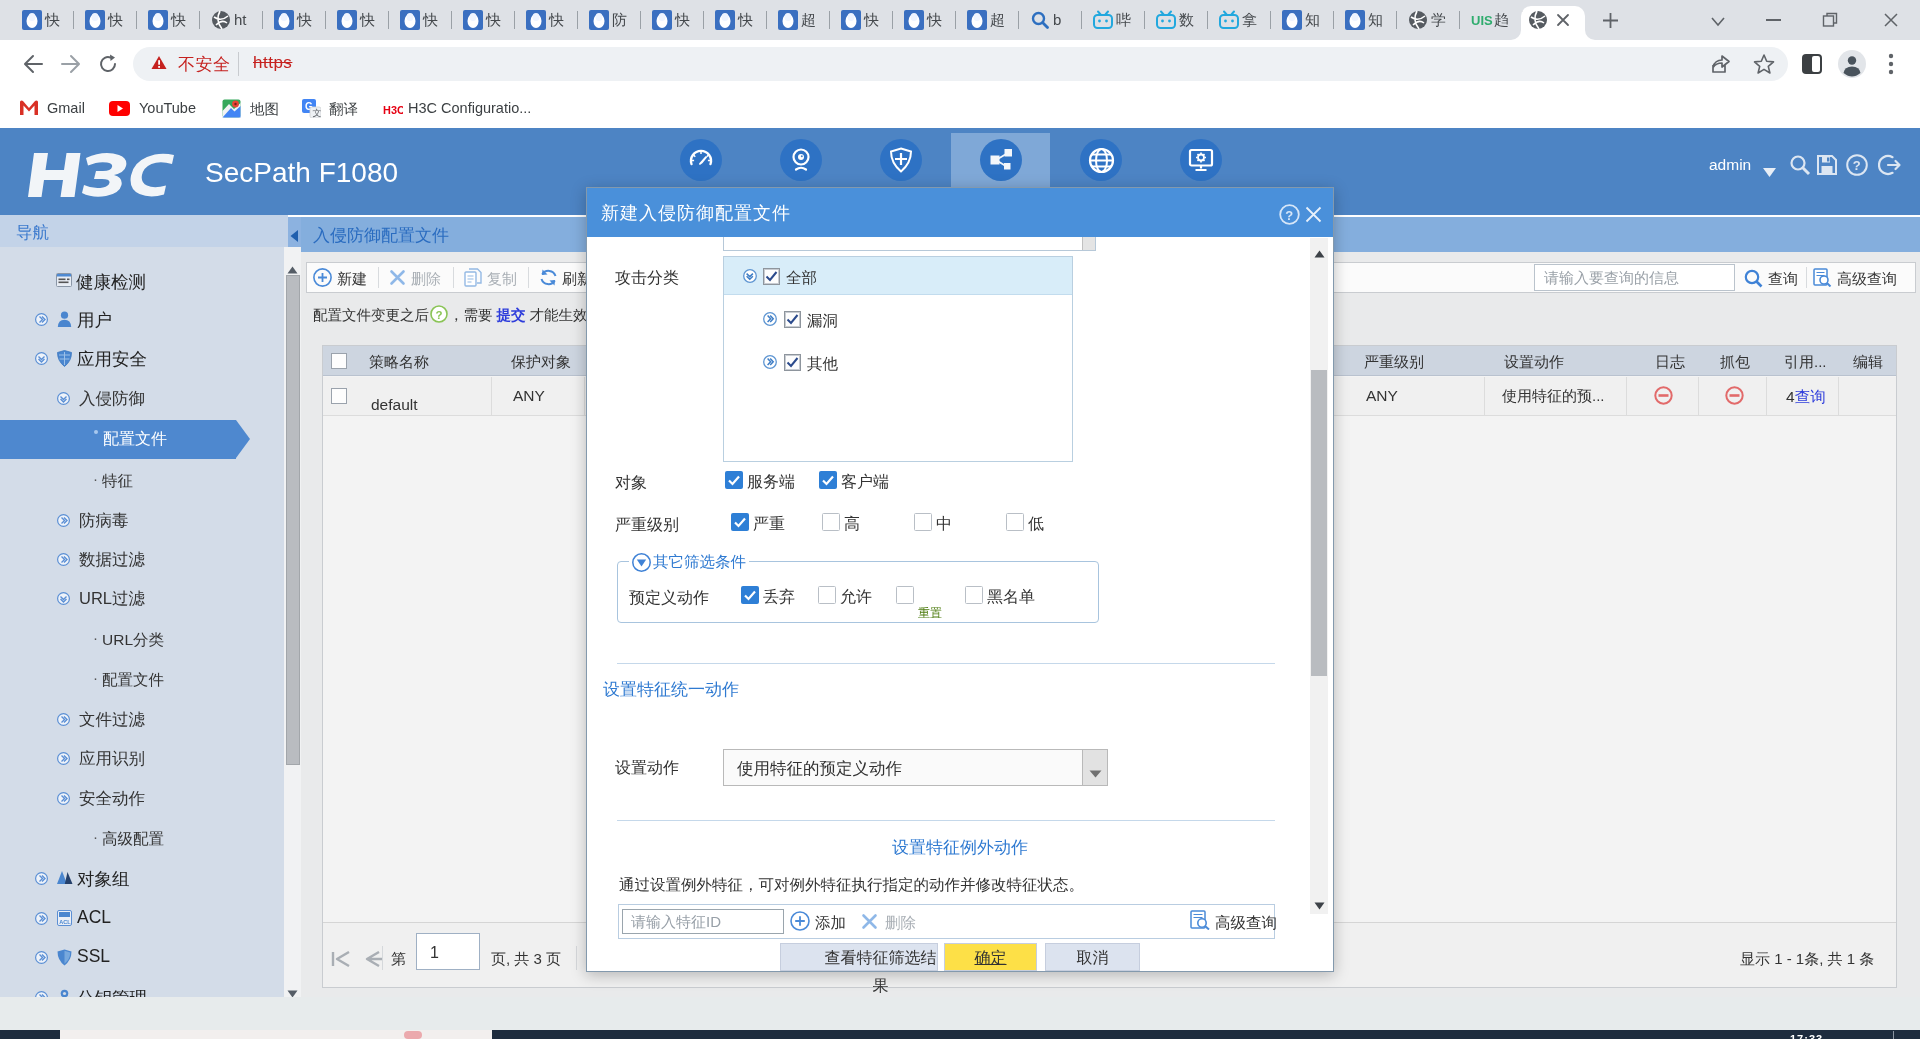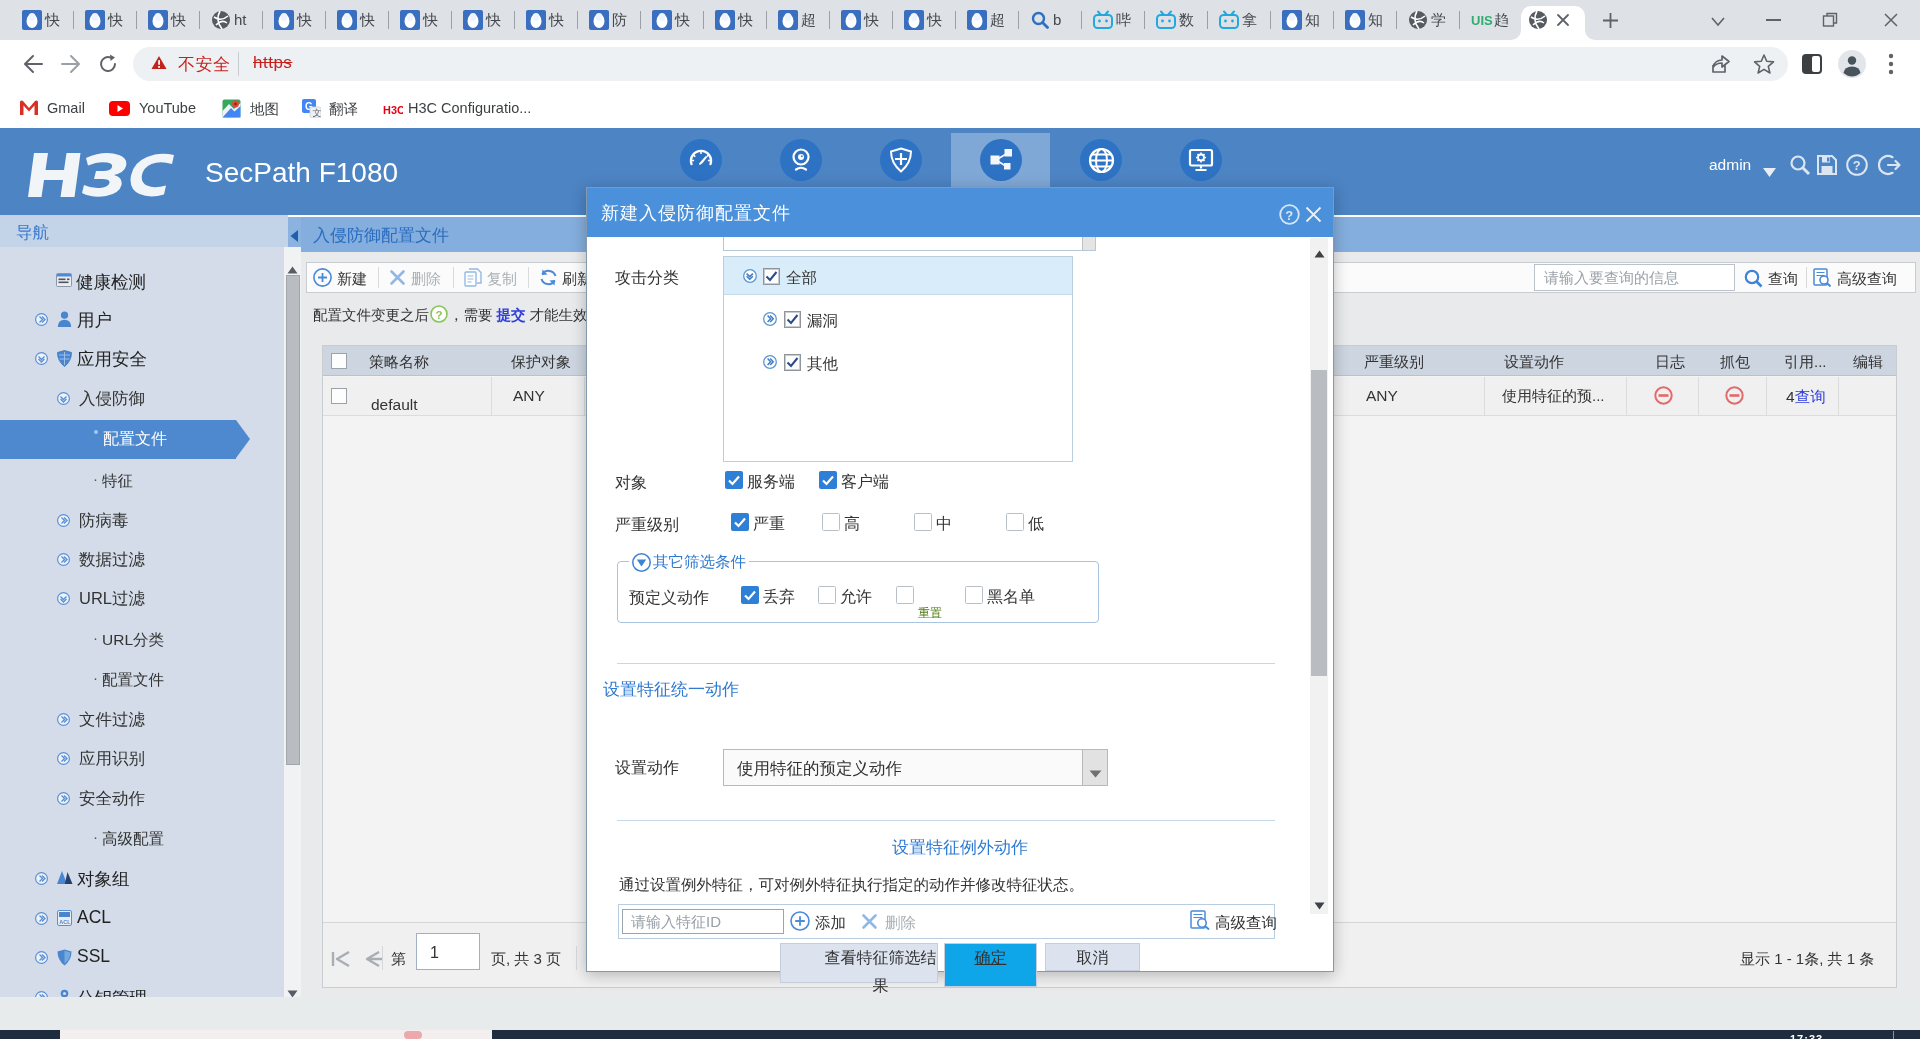--- a/index.html
+++ b/index.html
@@ -714,16 +714,16 @@
         </svg></div>
 <div class="ab" style="left:628px;top:725px;font-size:15.5px;color:#333;">高级查询</div>
 <div class="ab" style="left:723px;top:50px;width:18px;height:676px;background:#f1f1f1;"></div>
 <div class="ab" style="left:727px;top:56px;"><svg width="11" height="8" viewBox="0 0 11 8">
           <path d="M5.5 0.5 L10.5 7.5 H0.5Z" fill="#3d4248"></path>
         </svg></div>
 <div class="ab" style="left:724px;top:182px;width:16px;height:306px;background:#b9bcc0;"></div>
 <div class="ab" style="left:727px;top:708px;"><svg width="11" height="8" viewBox="0 0 11 8">
           <path d="M5.5 7.5 L10.5 0.5 H0.5Z" fill="#3d4248"></path>
         </svg></div>
-<div class="ab" style="left:193px;top:755px;width:158px;height:40px;line-height:28px;background:#dce3ef;border:1px solid #c6cede;font-size:16px;color:#333;text-align:center;padding-left:43px;">查看特征筛选结果</div>
-<div class="ab" style="left:357px;top:755px;width:93px;height:44px;line-height:28px;background:#0ea5e9;border:1px solid #c6cede;font-size:16px;color:#333;text-align:center;text-decoration:underline;">确定</div>
+<div class="ab" style="left:193px;top:755px;width:158px;height:28px;line-height:28px;background:#dce3ef;border:1px solid #c6cede;font-size:16px;color:#333;text-align:center;padding-left:43px;">查看特征筛选结果</div>
+<div class="ab" style="left:357px;top:755px;width:93px;height:28px;line-height:28px;background:#fde047;border:1px solid #c6cede;font-size:16px;color:#333;text-align:center;text-decoration:underline;">确定</div>
 <div class="ab" style="left:458px;top:755px;width:95px;height:28px;line-height:28px;background:#dce3ef;border:1px solid #c6cede;font-size:16px;color:#333;text-align:center;">取消</div>
 </div>
 </div>
 </body></html>

